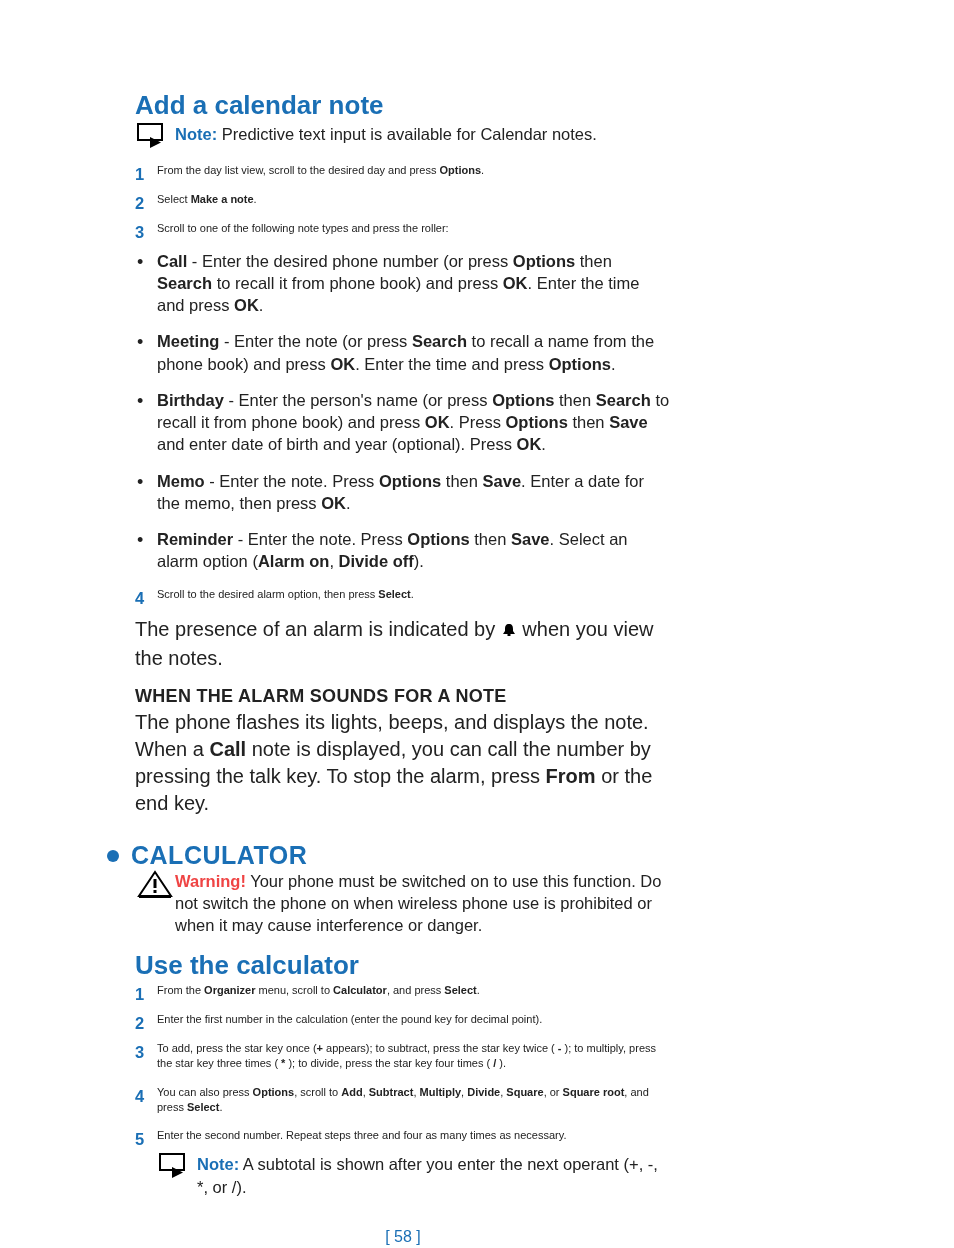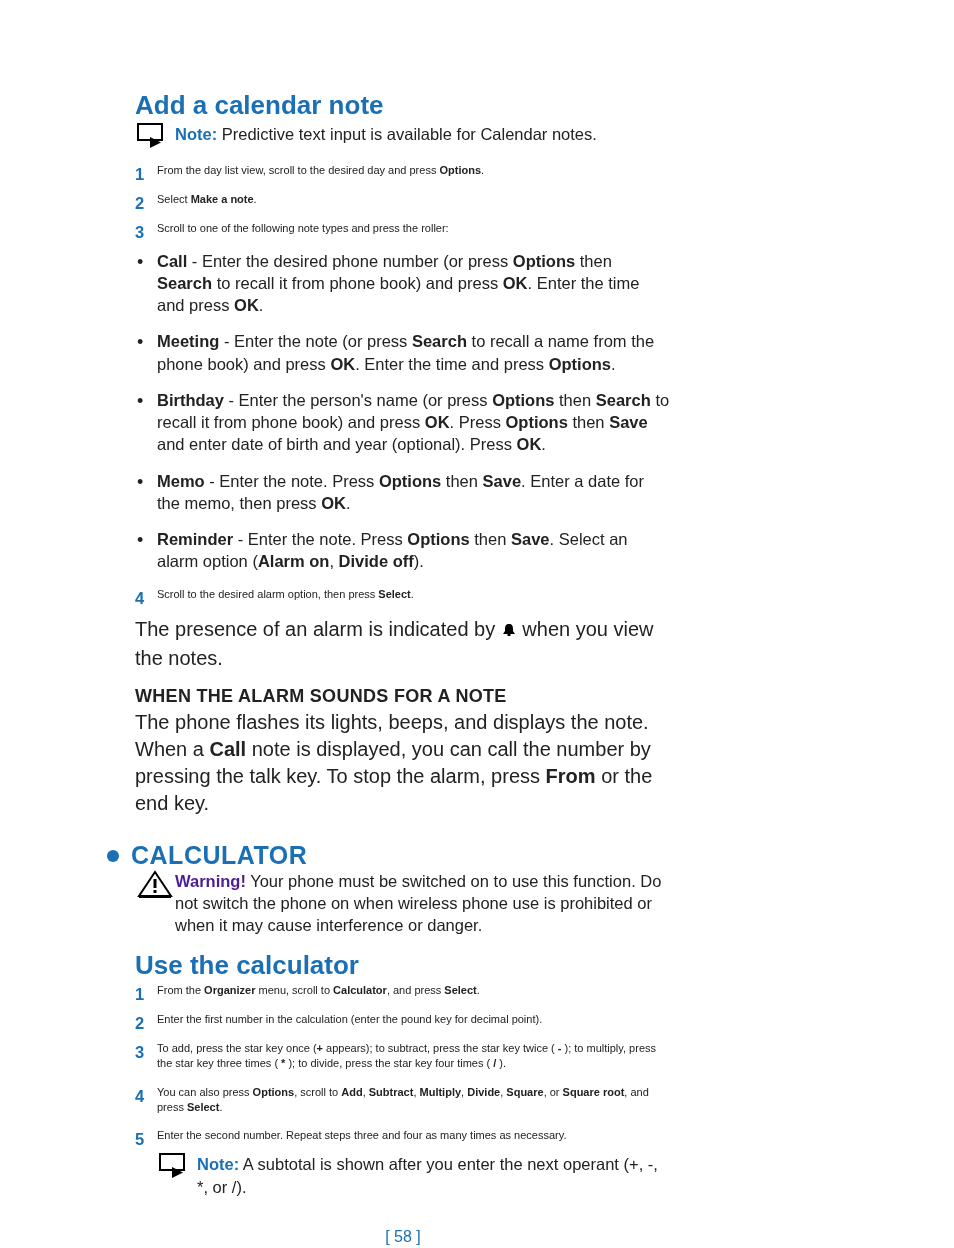--- a/index.html
+++ b/index.html
@@ -37,21 +37,21 @@
   .note-body {
     flex: 1 1 auto;
     font-size: 16.5px;
     line-height: 1.35;
   }
   .note-label {
     color: #1a6fb5;
     font-weight: 700;
   }
   .warn-label {
-    color: #4c1d95;
+    color: #ef4444;
     font-weight: 700;
   }
   ol.numlist {
     list-style: none;
     padding: 0;
     margin: 0;
     counter-reset: step;
   }
   ol.numlist > li {
     counter-increment: step;

